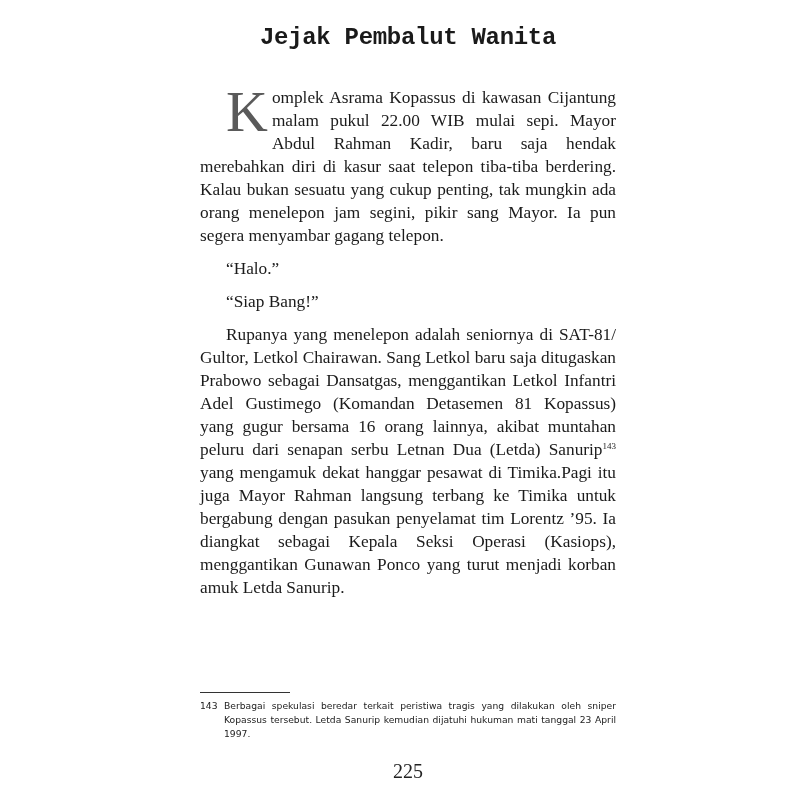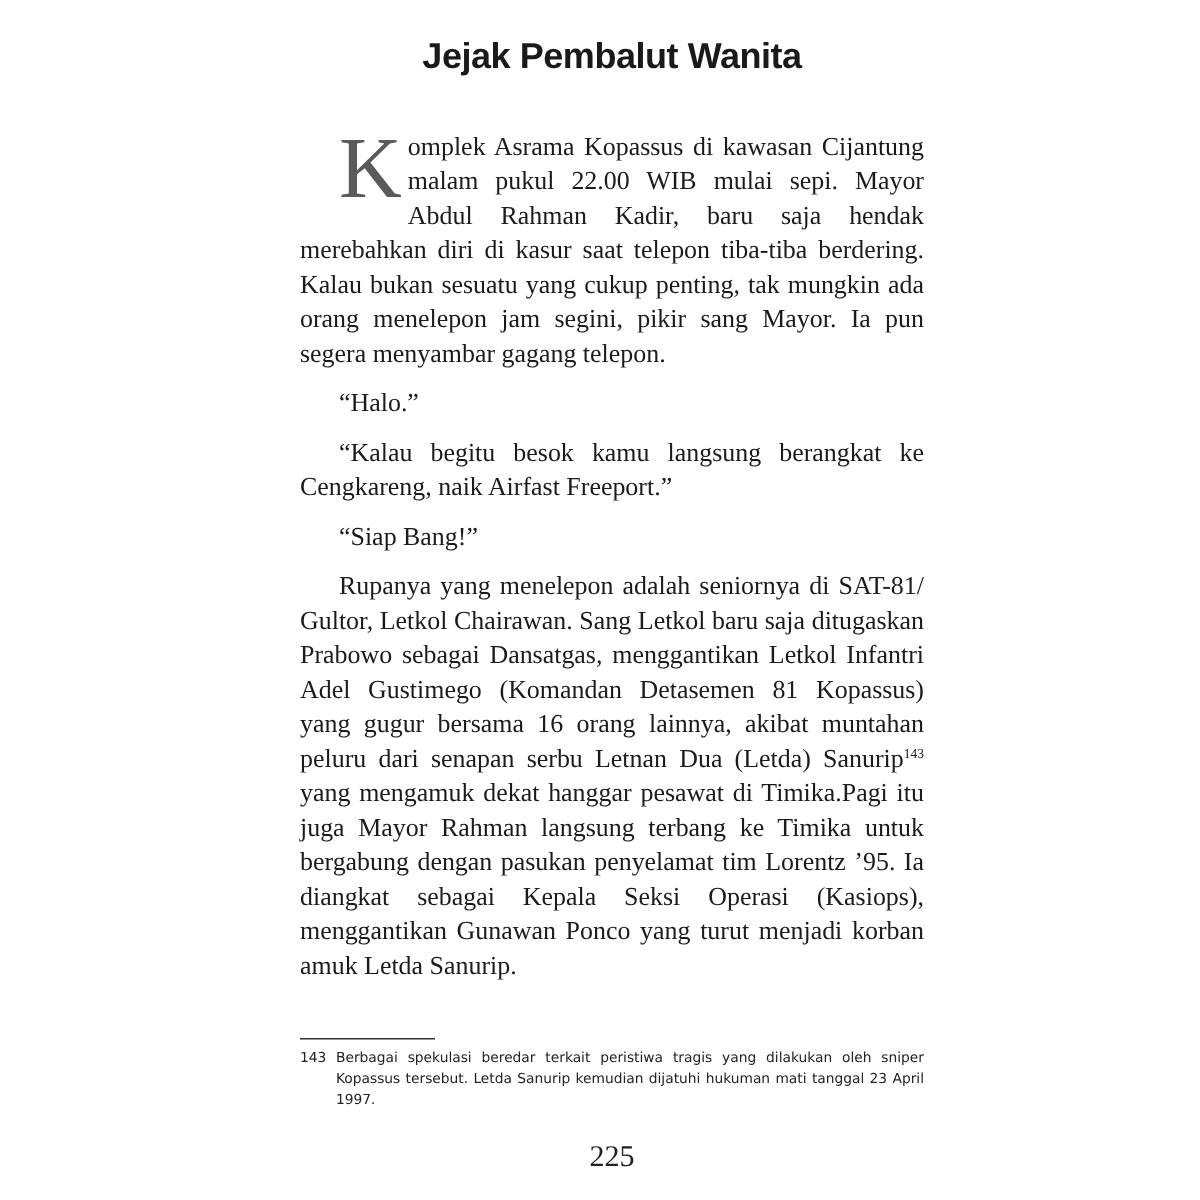--- a/index.html
+++ b/index.html
@@ -1,21 +1,21 @@
 <!DOCTYPE html>
 <html><head>
 <meta charset="utf-8">
 <style>
   html, body { margin: 0; padding: 0; background: #ffffff; }
   body { width: 800px; height: 800px; position: relative; overflow: hidden; }
   .page { position: absolute; left: 200px; top: 0; width: 416px; }
   .title {
     position: absolute; left: 0; width: 416px; top: 24px;
     text-align: center;
-    font-family: Liberation Sans, sans-serif; font-weight: bold;
+    font-family: Liberation Mono, monospace; font-weight: bold;
     font-size: 24px; color: #1a1a1a; letter-spacing: -0.3px;
   }
   .body {
     position: absolute; left: 0; top: 86px; width: 416px;
     font-family: "Liberation Serif", serif;
     font-size: 17.3px; line-height: 23px; color: #1b1b1b;
     text-align: justify;
   }
   .body p { margin: 0 0 10px 0; text-indent: 26px; }
   .body p.first { text-indent: 0; }
@@ -43,21 +43,20 @@
 </style>
 </head>
 <body>
 
 <div class="page">
   <div class="title">Jejak Pembalut Wanita</div>
 
   <div class="body">
     <p class="first"><span class="dropcap">K</span><span>omplek Asrama Kopassus di kawasan Cijantung malam pukul 22.00 WIB mulai sepi. Mayor Abdul Rahman Kadir, baru saja hendak merebahkan diri di kasur saat telepon tiba-tiba berdering. Kalau bukan sesuatu yang cukup penting, tak mungkin ada orang menelepon jam segini, pikir sang Mayor. Ia pun segera menyambar gagang telepon.</span></p>
     <p>“Halo.”</p>
-    <p>“Kalau begitu besok kamu langsung berangkat ke Cengkareng, naik Airfast Freeport.”</p>
     <p>“Siap Bang!”</p>
     <p><span>Rupanya yang menelepon adalah seniornya di SAT-81/ Gultor, Letkol Chairawan. Sang Letkol baru saja ditugaskan Prabowo sebagai Dansatgas, menggantikan Letkol Infantri Adel Gustimego (Komandan Detasemen 81 Kopassus) yang gugur bersama 16 orang lainnya, akibat muntahan peluru dari senapan serbu Letnan Dua (Letda) Sanurip</span><sup>143</sup><span> yang mengamuk dekat hanggar pesawat di Timika.Pagi itu juga Mayor Rahman langsung terbang ke Timika untuk bergabung dengan pasukan penyelamat tim Lorentz ’95. Ia diangkat sebagai Kepala Seksi Operasi (Kasiops), menggantikan Gunawan Ponco yang turut menjadi korban amuk Letda Sanurip.</span></p>
   </div>
 
   <div class="fnrule"></div>
   <div class="footnote">
     <span class="fn-num">143</span>
     <span class="fn-text">Berbagai spekulasi beredar terkait peristiwa tragis yang dilakukan oleh sniper Kopassus tersebut. Letda Sanurip kemudian dijatuhi hukuman mati tanggal 23 April 1997.</span>
   </div>
 

